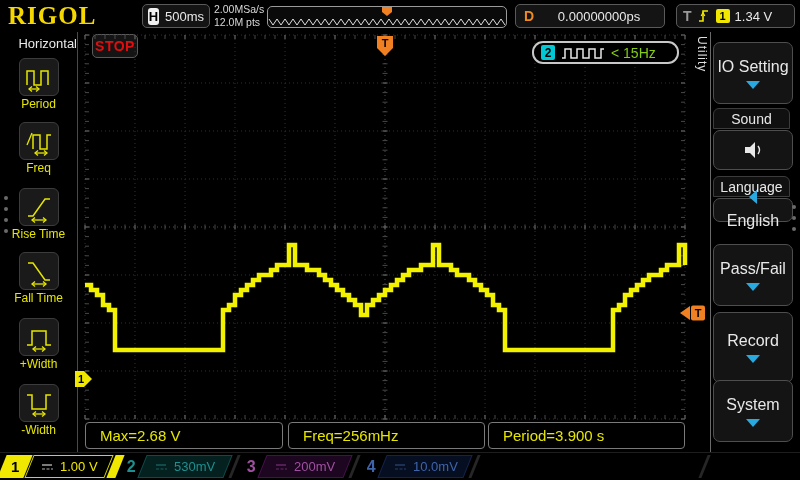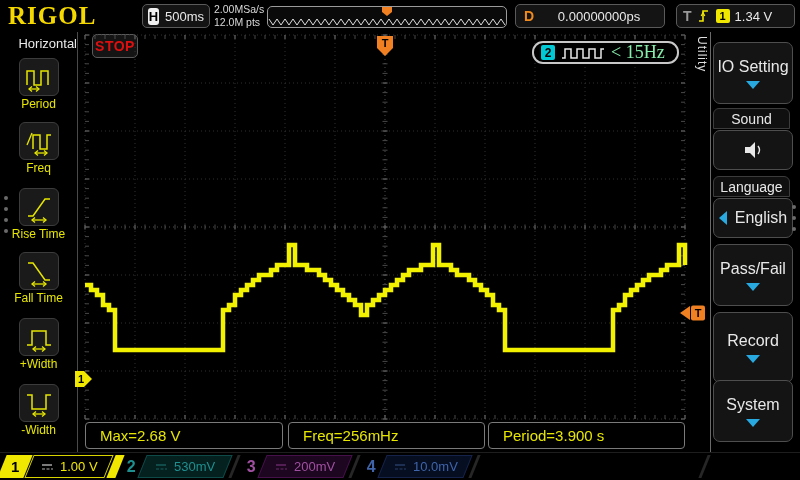--- a/index.html
+++ b/index.html
@@ -46,21 +46,21 @@
   .dot { width:4px; height:4px; border-radius:50%; background:#6a6a6a; margin-bottom:7px; }
 
   
   #scope-svg { position:absolute; left:85px; top:35px; overflow:visible; }
   .trig-badge { position:absolute; left:532px; top:41px; width:147px; height:23px;
                 background:#000; border:2px solid #c8c8c8; border-radius:11px;
                 display:flex; align-items:center; padding:0 7px; gap:6px; }
   .trig-src { background:#00c8d4; color:#000; font-weight:bold; font-size:12px;
               width:14px; height:15px; border-radius:2px; display:flex;
               align-items:center; justify-content:center; }
-  .trig-freq { color:#86efac; font-size:18px;font-family:Liberation Serif, serif; }
+  .trig-freq { color:#84cc16; font-size:14px; }
 
   
   .meas-box { position:absolute; top:422px; height:27px; background:#000;
               border:1px solid #7a7a7a; border-radius:4px; color:#e6e600;
               font-size:15px; display:flex; align-items:center; padding-left:14px; }
 
   
   .right-sep { position:absolute; left:710px; top:32px; width:1px; height:420px; background:#6a6a6a; }
   .utility-tab { position:absolute; left:689px; top:36px; width:20px; height:90px;
                  color:#e0e0e0; font-size:12px; writing-mode:vertical-rl; letter-spacing:1px; }
@@ -575,21 +575,21 @@
   <div class="rbtn" style="top:130px;height:40px;">
     <svg width="22" height="18">
       <polygon points="3,6 8,6 13,1 13,17 8,12 3,12" fill="#e8e8e8"></polygon>
       <path d="M16 5 Q19 9 16 13" stroke="#e8e8e8" stroke-width="1.4" fill="none"></path>
     </svg>
   </div>
 
   <div class="rlabel" style="top:176px;">
     <span>Language</span>
   </div>
-  <div class="rbtn" style="top:198px;height:40px;flex-direction:row;gap:8px;">
+  <div class="rbtn" style="top:198px;height:24px;flex-direction:column;gap:8px;">
     <div class="tri-left"></div>
     <span>English</span>
   </div>
 
   <div class="rbtn" style="top:244px;height:62px;">
     <span>Pass/Fail</span>
     <div class="tri-down"></div>
   </div>
 
   <div class="rbtn" style="top:312px;height:71px;">

